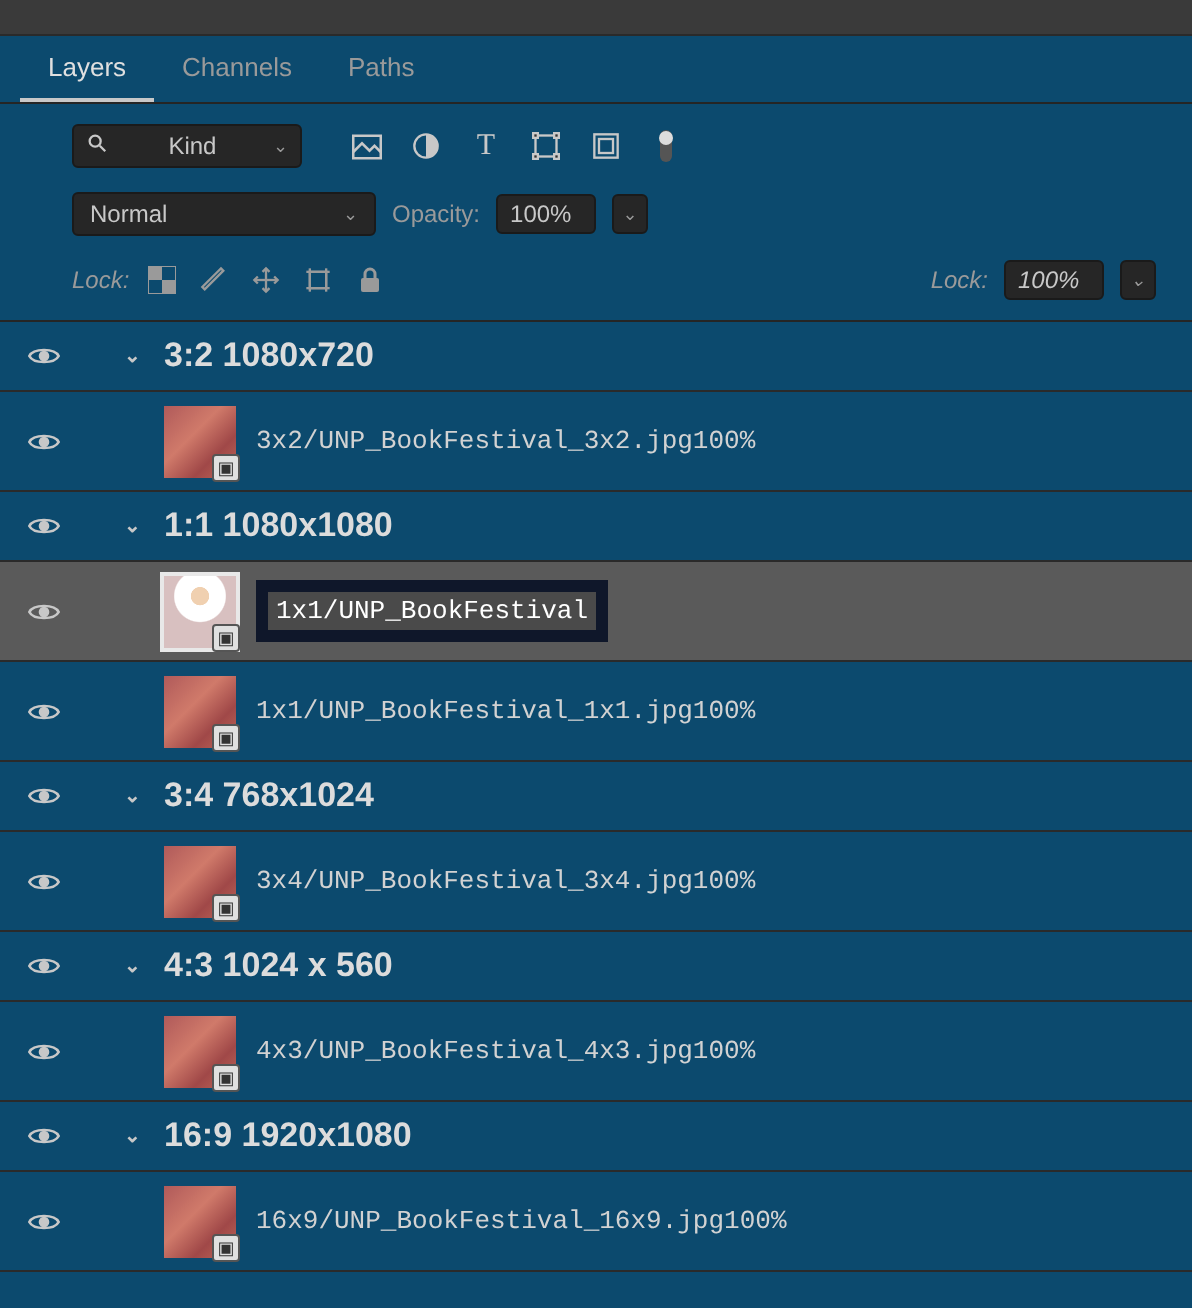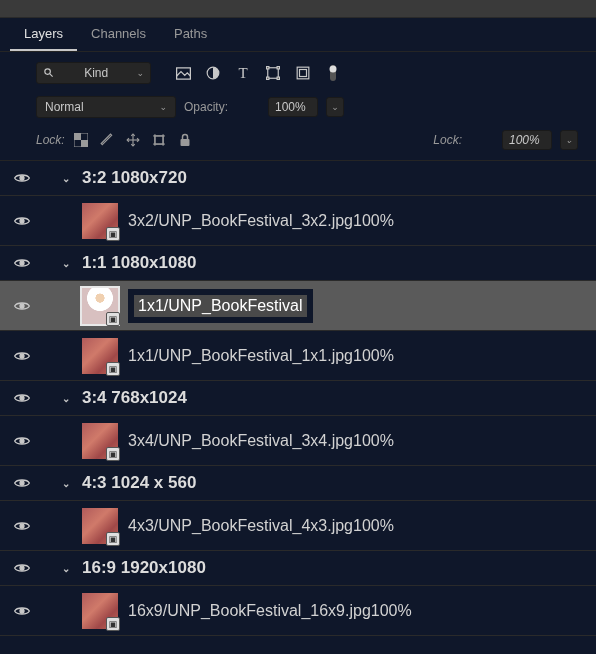--- a/index.html
+++ b/index.html
@@ -6,21 +6,21 @@
   body {
     background: #323232;
     font-family: -apple-system, "Helvetica Neue", Arial, sans-serif;
     font-size: 12px;
     color: #c8c8c8;
     width: 596px;
     height: 654px;
     overflow: hidden;
   }
   .panel {
-    background: #0f172a;
+    background: #0c4a6e;
     height: 100%;
     display: flex;
     flex-direction: column;
   }
   .topstrip {
     height: 18px;
     background: #3a3a3a;
     border-bottom: 1px solid #2a2a2a;
   }
   .tabs {
@@ -83,35 +83,34 @@
     padding: 6px 18px 6px 36px;
     gap: 8px;
   }
   .blend-dropdown {
     display: flex;
     align-items: center;
     background: #262626;
     border: 1px solid #1a1a1a;
     border-radius: 3px;
     padding: 3px 8px;
-    width: 140px;
+    width: 152px;
     justify-content: space-between;
     color: #c8c8c8;
   }
   .blend-dropdown .chev { font-size: 9px; color:#9a9a9a; }
   .label { color: #9a9a9a; font-size: 12px; }
   .val-field {
     background: #262626;
     border: 1px solid #1a1a1a;
     border-radius: 3px;
     padding: 2px 6px;
     width: 50px;
     color: #c8c8c8;
     text-align: left;
-    margin-left: 32px;
   }
   .chev-btn {
     background: #262626;
     border: 1px solid #1a1a1a;
     border-radius: 3px;
     width: 18px;
     height: 20px;
     display: inline-flex;
     align-items: center;
     justify-content: center;
@@ -209,22 +208,23 @@
     background: #e0e0e0;
     border: 1px solid #555;
     display: flex;
     align-items: center;
     justify-content: center;
     font-size: 9px;
     color: #333;
     border-radius: 2px;
   }
   .layer-name {
-    font-size: 16px;
+    font-size: 13px;
     color: #d2d2d2;
+    font-family: Liberation Mono, monospace;
   }
   .layer-name.editing {
     background: #4a4a4a;
     padding: 2px 4px;
     border: 6px solid #0f172a;
     color: #fff;
   }
 </style>
 </head>
 <body>

